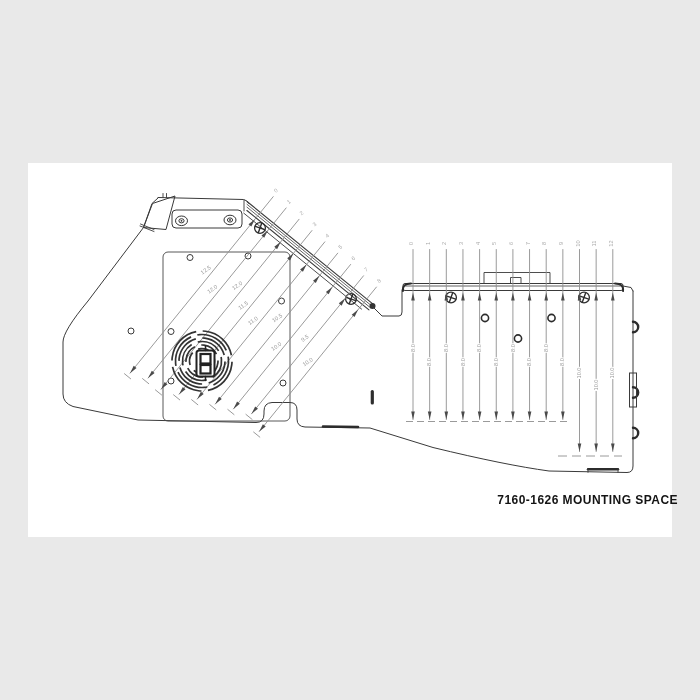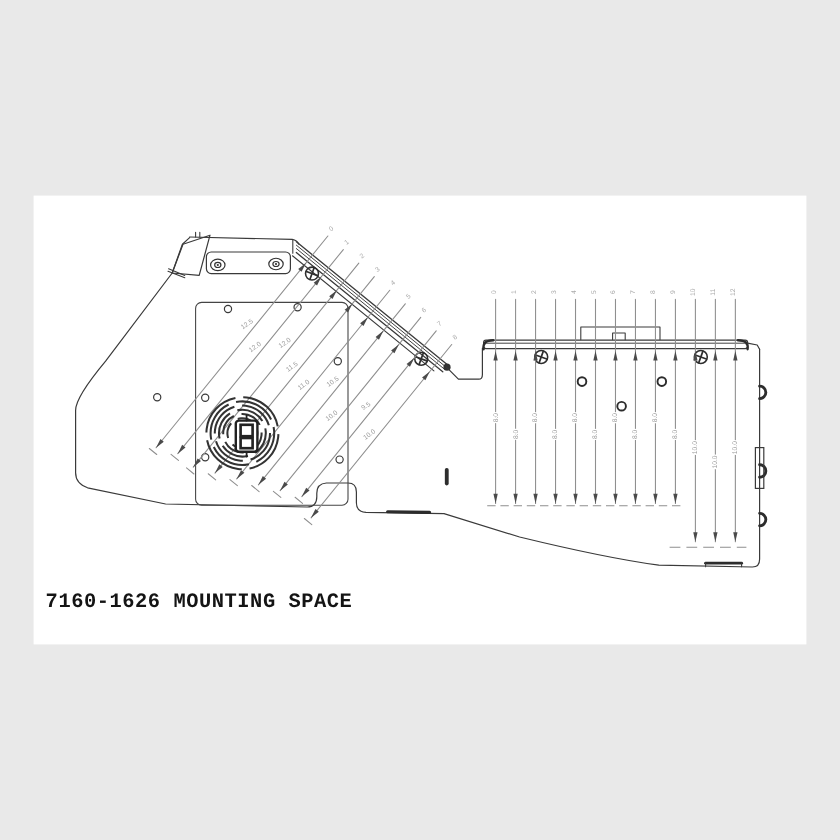--- a/index.html
+++ b/index.html
@@ -1,21 +1,21 @@
 <!DOCTYPE html>
 <html><head>
 <meta charset="utf-8">
 <style>
   html,body{margin:0;padding:0;background:#e9e9e9;}
   .page{position:relative;width:700px;height:700px;background:#e9e9e9;overflow:hidden;
         font-family:"Liberation Sans",sans-serif;}
   .canvas-sheet{position:absolute;left:28px;top:163px;width:644px;height:374px;background:#ffffff;}
   svg{position:absolute;left:0;top:0;}
-  .title{position:absolute;top:493px;left:38px;width:640px;text-align:left;
-         font-weight:bold;font-size:17px;letter-spacing:.45px;color:#141414;font-family:Liberation Mono, monospace;}
+  .title{position:absolute;top:493px;left:38px;width:640px;text-align:right;
+         font-weight:bold;font-size:12px;letter-spacing:.45px;color:#141414;}
   text{font-family:"Liberation Sans",sans-serif;}
 </style>
 </head>
 <body>
 
 <div class="page">
   <div class="canvas-sheet"></div>
   <svg id="drawing" width="700" height="700" viewBox="0 0 700 700">
       <g>
         <path d="M 158,198 L 152,203.5 L 143.5,227.5 L 88,301 Q 63,331 63,342 L 63,394 Q 63,403 73,406.5 L 138,420 L 256,422.5 Q 264,422.5 264,414 L 264,411 Q 264,403 272,402.5 L 290,402.5 Q 297,402.5 297,410 L 297,419 Q 297,426.5 305,427 L 370,428 L 433,447.5 Q 505,465 549,471 L 627,472.5 Q 633,472.5 633,466 L 633,291" fill="none" stroke="#3a3a3a" stroke-width="1" stroke-linejoin="round" stroke-linecap="round"></path>

